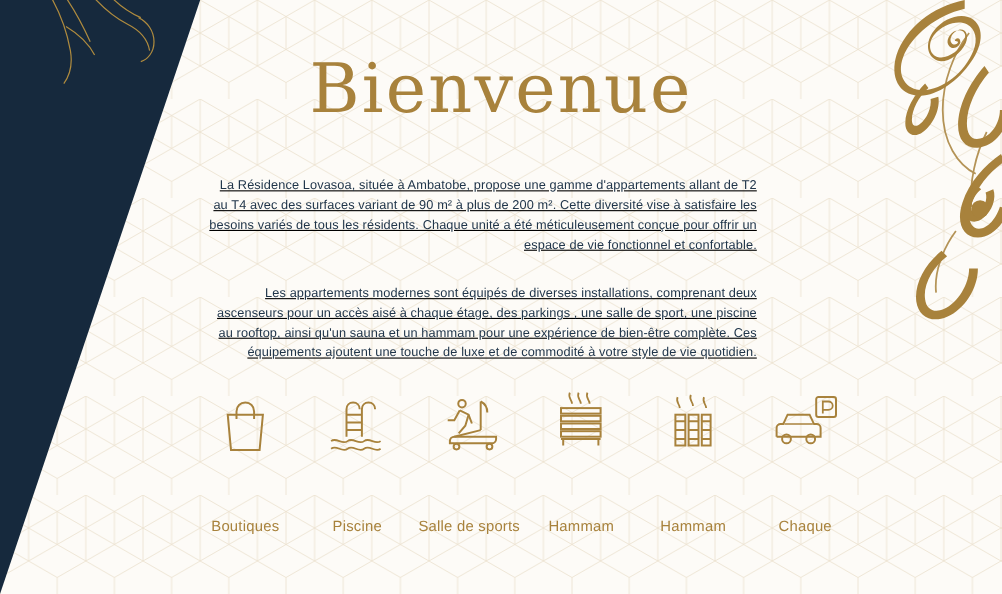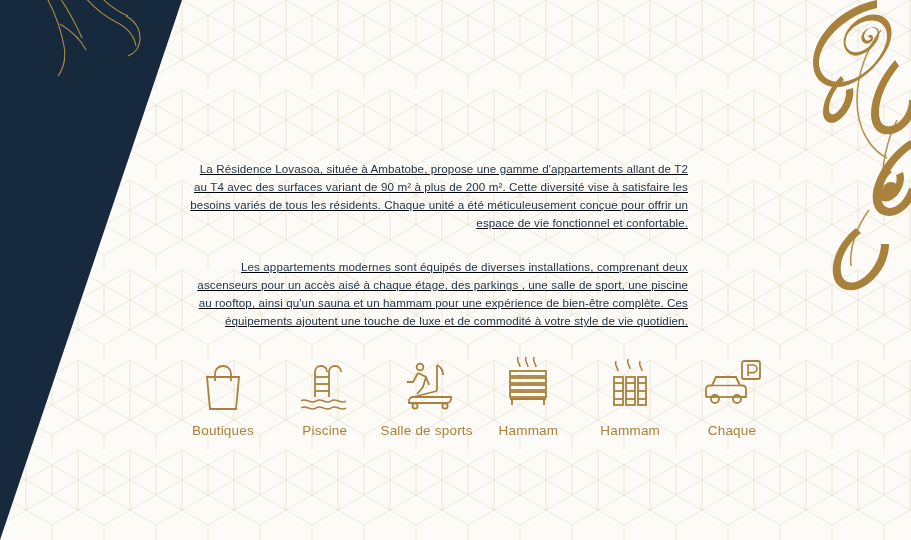--- a/index.html
+++ b/index.html
@@ -96,20 +96,21 @@
     width: 605px;
     display: flex;
     align-items: flex-end;
     justify-content: space-between;
   }
   .amenity {
     display: flex;
     flex-direction: column;
     align-items: center;
     width: 96px;
+    gap: 48px;
   }
   .amenity .glyph {
     height: 56px;
     display: flex;
     align-items: flex-end;
     justify-content: center;
     color: #a8823c;
   }
   .amenity .glyph svg { display: block; }
   .amenity .label {
@@ -176,20 +177,21 @@
     <g fill="none" stroke="#a8823c" stroke-width="1.6" opacity="0.85">
       <path d="M200 30 C 186 48, 176 74, 176 100 C 176 130, 190 150, 206 158"></path>
       <path d="M216 120 C 206 140, 200 166, 202 188"></path>
       <path d="M188 210 C 176 226, 168 248, 170 266"></path>
     </g>
   </svg>
 </div>
 
 <div class="content">
 
+  <div class="title">Bienvenue</div>
 
   <div class="paragraphs">
     <p class="para">La Résidence Lovasoa, située à Ambatobe, propose une gamme d'appartements allant de T2 au T4 avec des surfaces variant de 90 m² à plus de 200 m². Cette diversité vise à satisfaire les besoins variés de tous les résidents. Chaque unité a été méticuleusement conçue pour offrir un espace de vie fonctionnel et confortable.</p>
     <p class="para">Les appartements modernes sont équipés de diverses installations, comprenant deux ascenseurs pour un accès aisé à chaque étage, des parkings , une salle de sport, une piscine au rooftop, ainsi qu'un sauna et un hammam pour une expérience de bien-être complète. Ces équipements ajoutent une touche de luxe et de commodité à votre style de vie quotidien.</p>
   </div>
 
   <div class="amenities">
 
     <div class="amenity">
       <span class="glyph">

